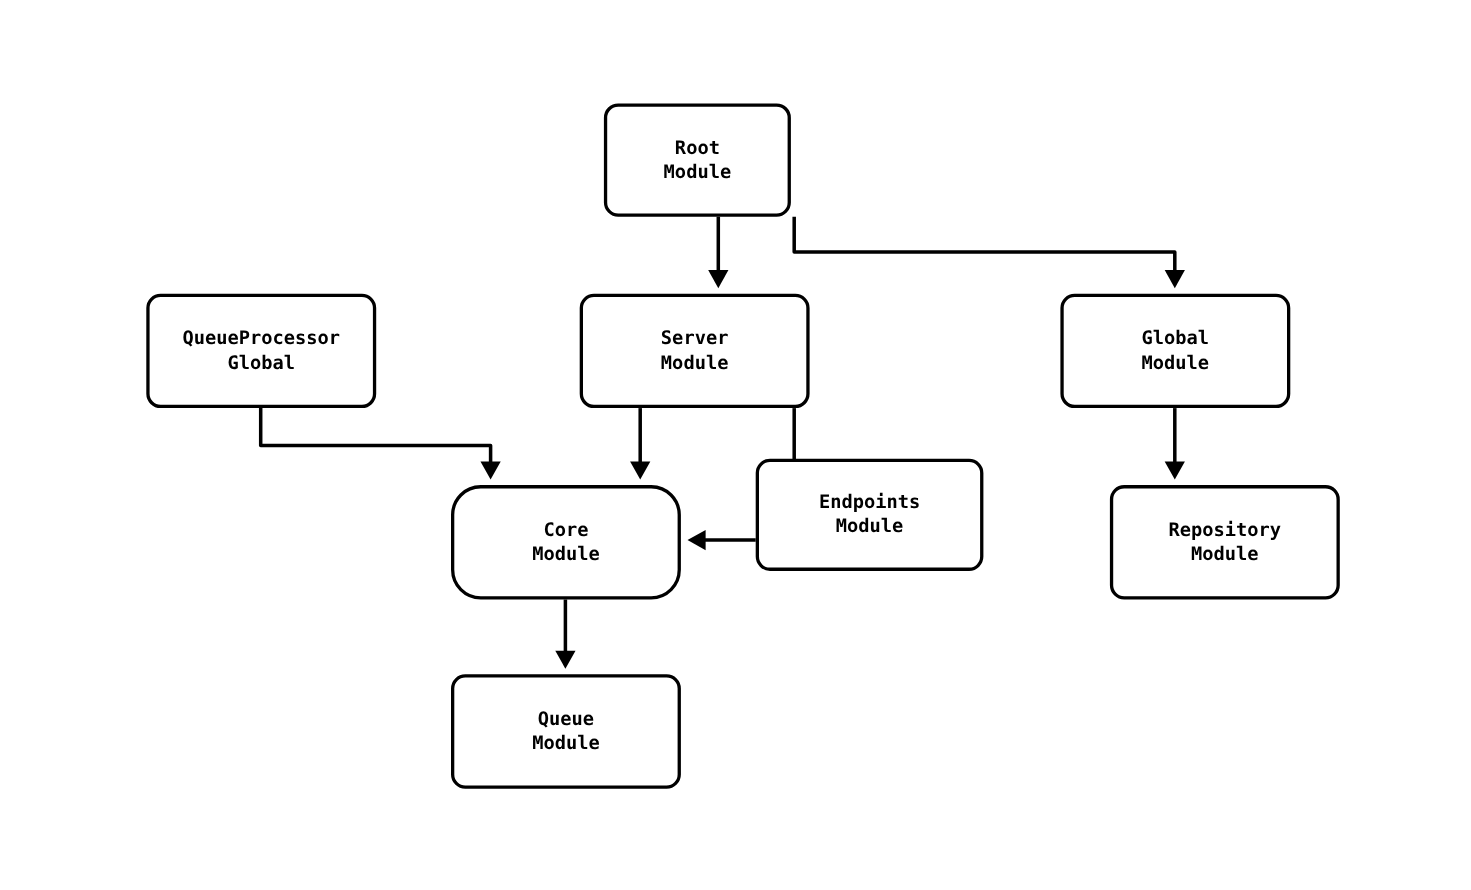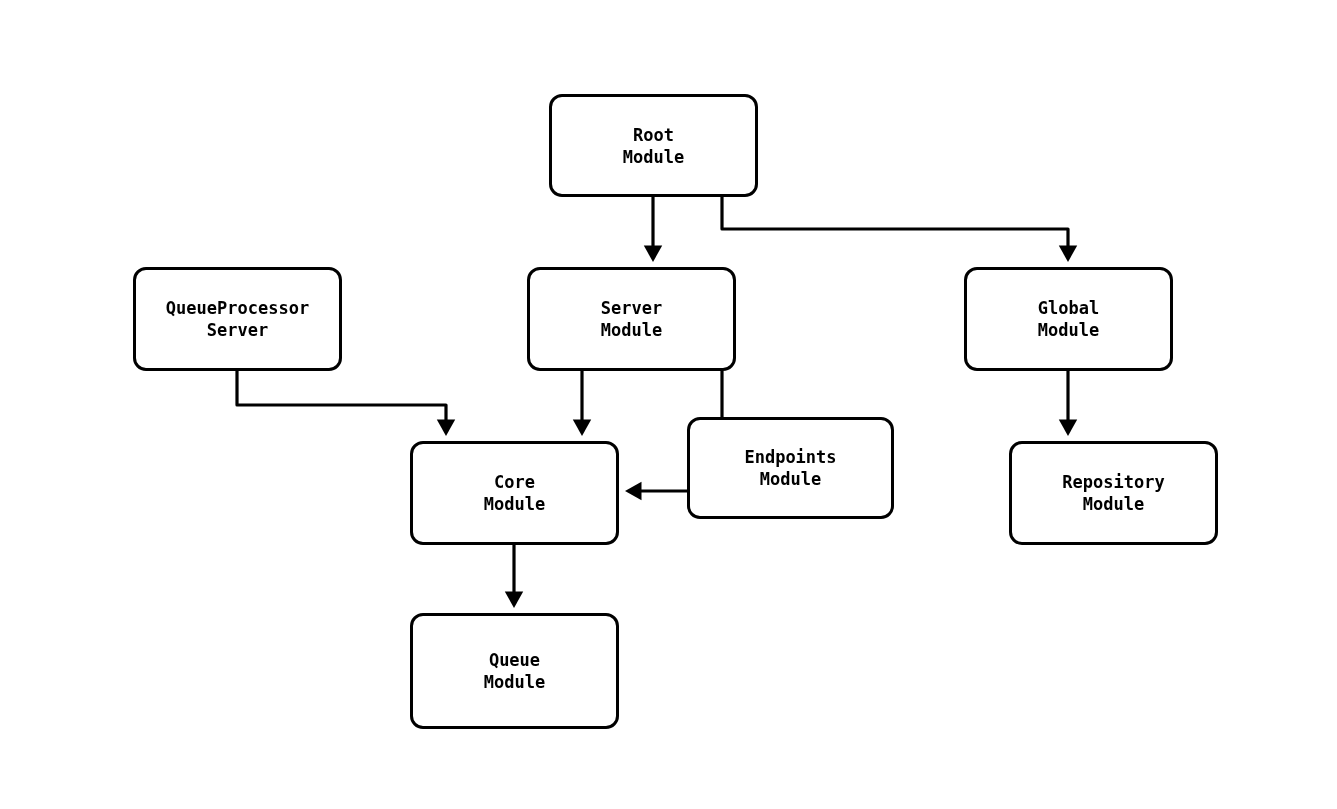--- a/index.html
+++ b/index.html
@@ -73,53 +73,53 @@
         <polygon points="722,436 712.8,419.5 731.2,419.5" fill="#000000" stroke="none"></polygon>
         <polyline points="687,491 640.5,491" fill="none" stroke="#000000" stroke-width="3.2" stroke-linejoin="round"></polyline>
         <polygon points="625,491 641.5,481.8 641.5,500.2" fill="#000000" stroke="none"></polygon>
         <polyline points="1068,371 1068,420.5" fill="none" stroke="#000000" stroke-width="3.2" stroke-linejoin="round"></polyline>
         <polygon points="1068,436 1058.8,419.5 1077.2,419.5" fill="#000000" stroke="none"></polygon>
         <polyline points="514,545 514,592.5" fill="none" stroke="#000000" stroke-width="3.2" stroke-linejoin="round"></polyline>
         <polygon points="514,608 504.8,591.5 523.2,591.5" fill="#000000" stroke="none"></polygon>
       </g>
   </svg>
 
-  <div class="node" style="left:549px; top:94px; width:209px; height:103px;">
+  <div class="node" style="left:549px; top:94px; width:170px; height:103px;">
     <span class="node-label">Root
 Module</span>
   </div>
 
   <div class="node" style="left:133px; top:267px; width:209px; height:104px;">
     <span class="node-label">QueueProcessor
-Server</span>
+Global</span>
   </div>
 
   <div class="node" style="left:527px; top:267px; width:209px; height:104px;">
     <span class="node-label">Server
 Module</span>
   </div>
 
   <div class="node" style="left:964px; top:267px; width:209px; height:104px;">
     <span class="node-label">Global
 Module</span>
   </div>
 
-  <div class="node" style="left:410px; top:441px; width:209px; height:104px;">
+  <div class="node" style="left:410px; top:441px; width:209px; height:104px;border-radius:27px;">
     <span class="node-label">Core
 Module</span>
   </div>
 
   <div class="node" style="left:687px; top:417px; width:207px; height:102px;">
     <span class="node-label">Endpoints
 Module</span>
   </div>
 
   <div class="node" style="left:1009px; top:441px; width:209px; height:104px;">
     <span class="node-label">Repository
 Module</span>
   </div>
 
-  <div class="node" style="left:410px; top:613px; width:209px; height:116px;">
+  <div class="node" style="left:410px; top:613px; width:209px; height:104px;">
     <span class="node-label">Queue
 Module</span>
   </div>
 
 </div>
 
 </body></html>

